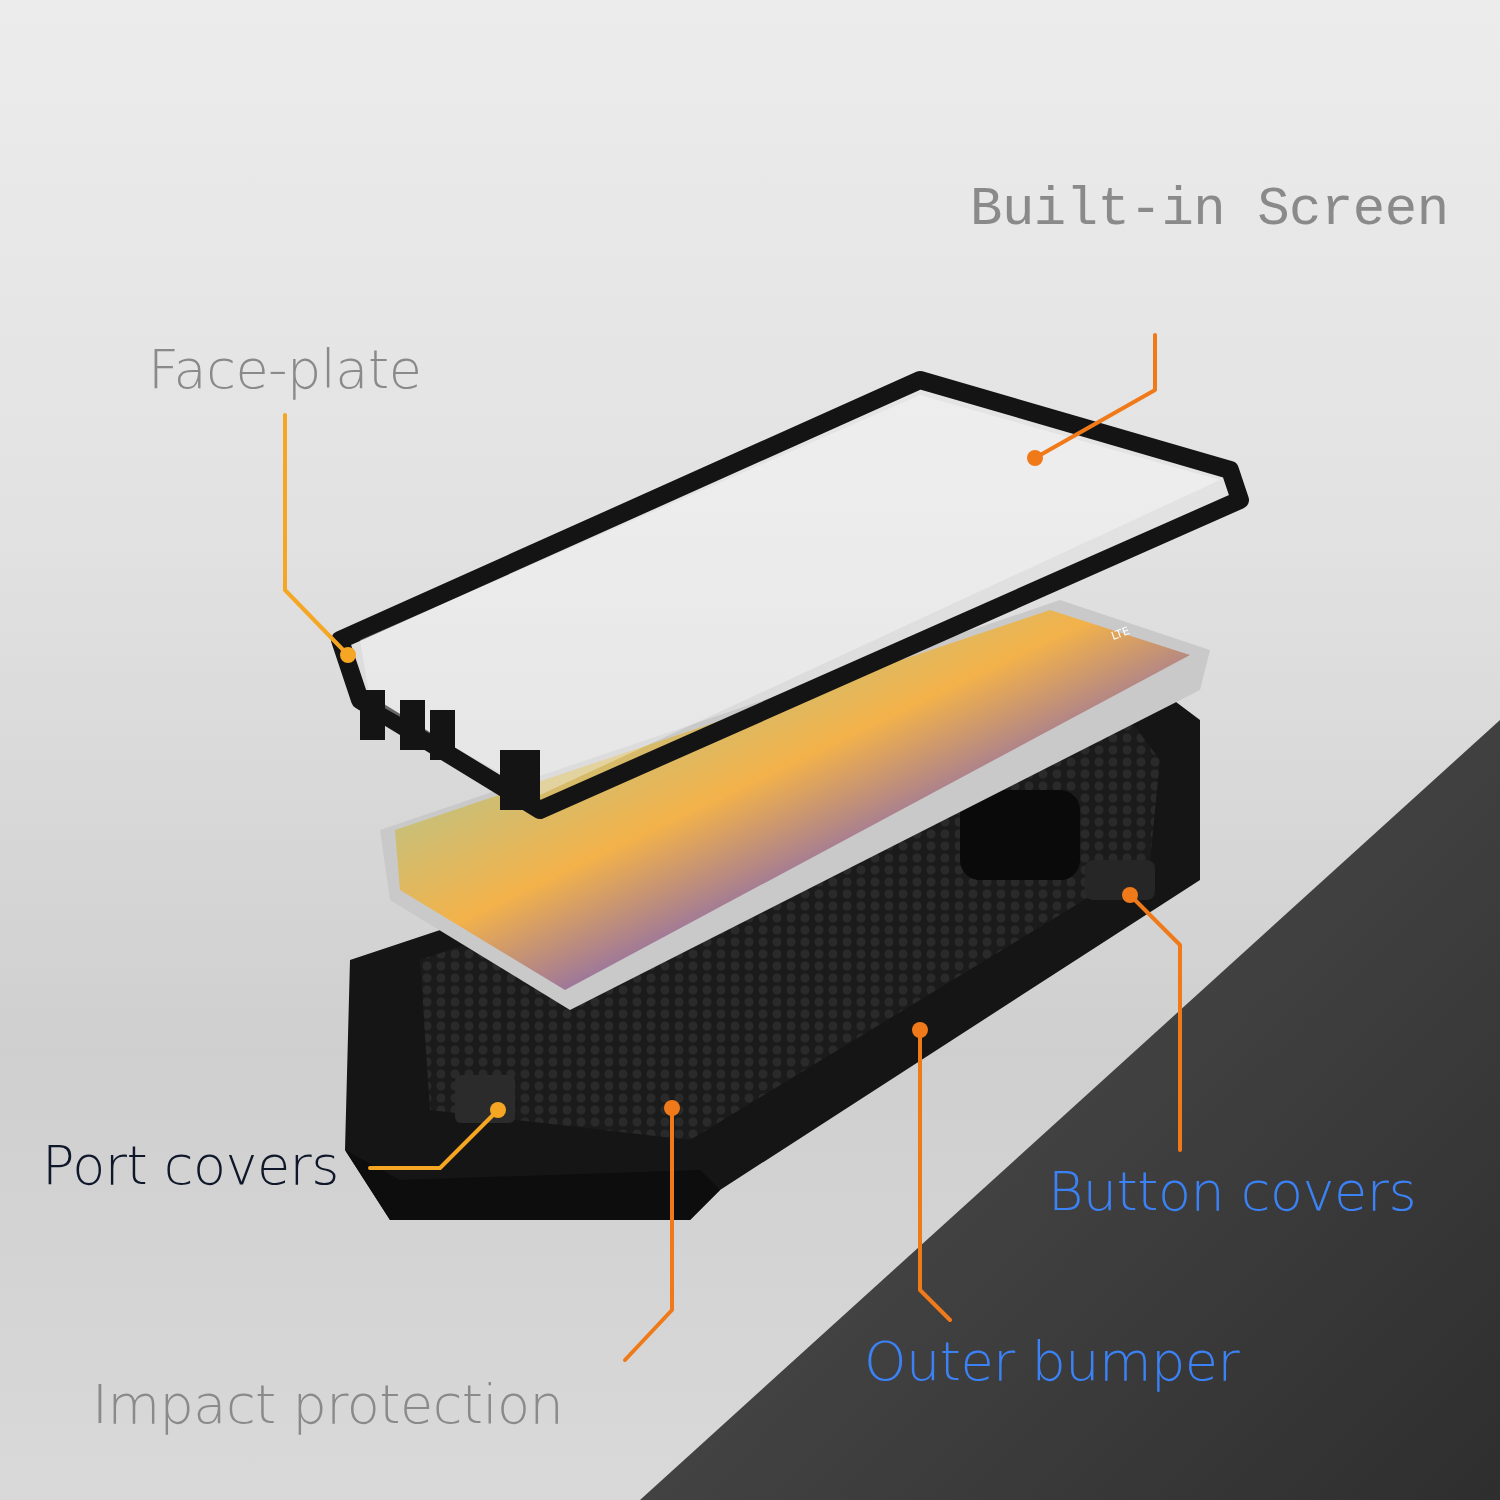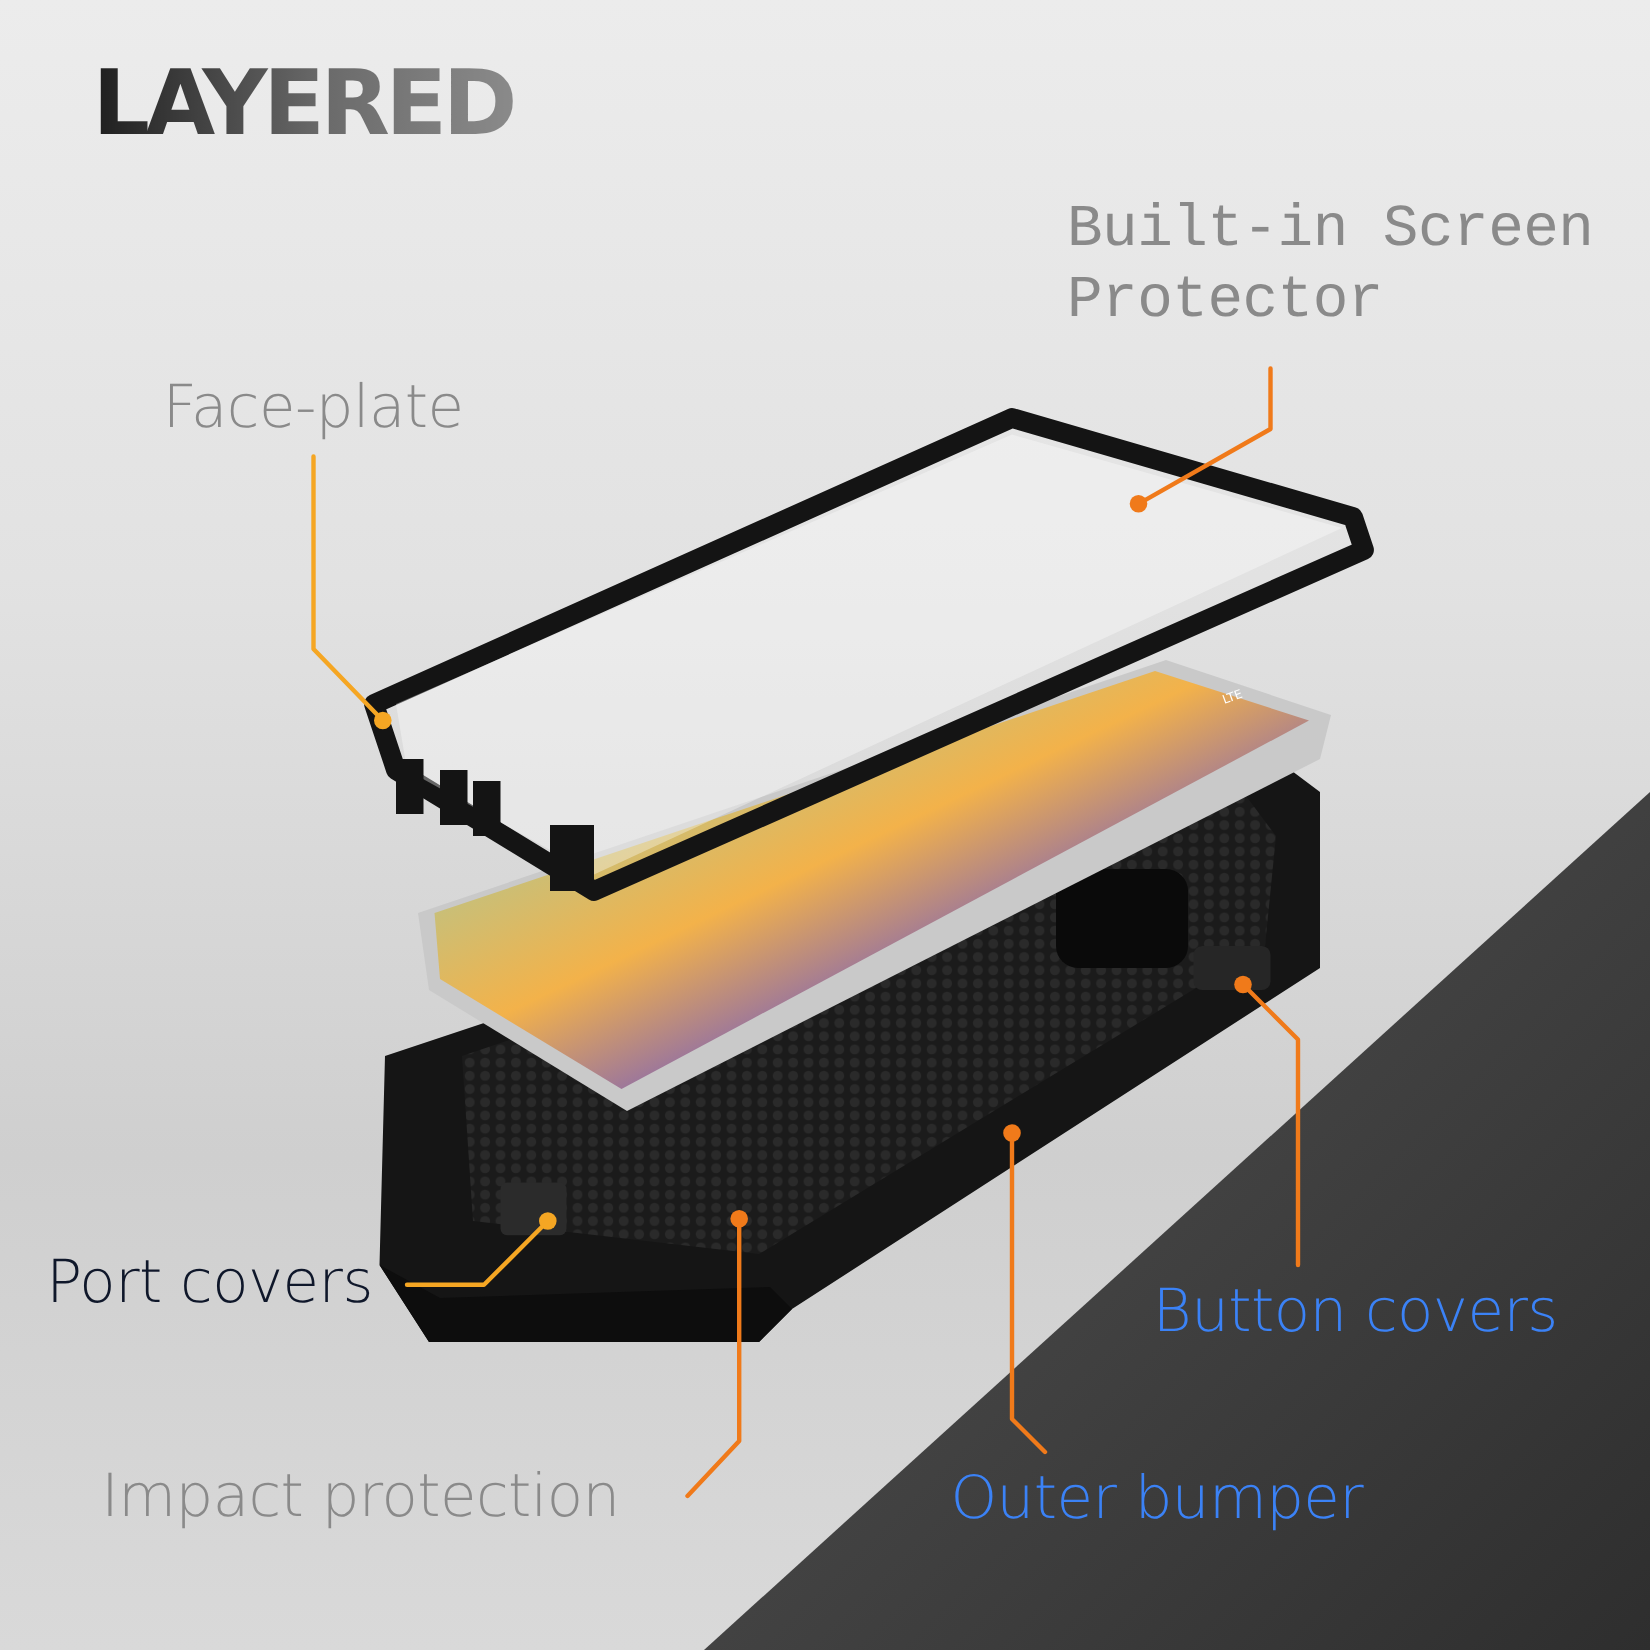--- a/index.html
+++ b/index.html
@@ -78,24 +78,23 @@
     <circle cx="1035" cy="458" r="8" fill="#f07a1a"></circle>
     <circle cx="348" cy="655" r="8" fill="#f5a623"></circle>
     <circle cx="498" cy="1110" r="8" fill="#f5a623"></circle>
     <circle cx="672" cy="1108" r="8" fill="#f07a1a"></circle>
     <circle cx="920" cy="1030" r="8" fill="#f07a1a"></circle>
     <circle cx="1130" cy="895" r="8" fill="#f07a1a"></circle>
   </g>
 </svg>
 
 <h1 class="title">
-  <span>LAYERED</span><br>
+  <br>
 </h1>
 
 <div class="label gray" style="left:970px; top:178px;font-family:Liberation Mono, monospace;">
   <span>Built-in Screen</span><br>
-  <span>Protector</span>
 </div>
 <div class="label gray" style="left:148px; top:338px;">Face-plate</div>
 <div class="label white" style="left:42px; top:1134px;">Port covers</div>
-<div class="label gray" style="left:92px; top:1328px;text-align:center;">Impact protection</div>
+<div class="label gray" style="left:92px; top:1373px;text-align:center;">Impact protection</div>
 <div class="label lightgray" style="left:1048px; top:1160px;">Button covers</div>
 <div class="label lightgray" style="left:864px; top:1330px;">Outer bumper</div>
 
 </body></html>

